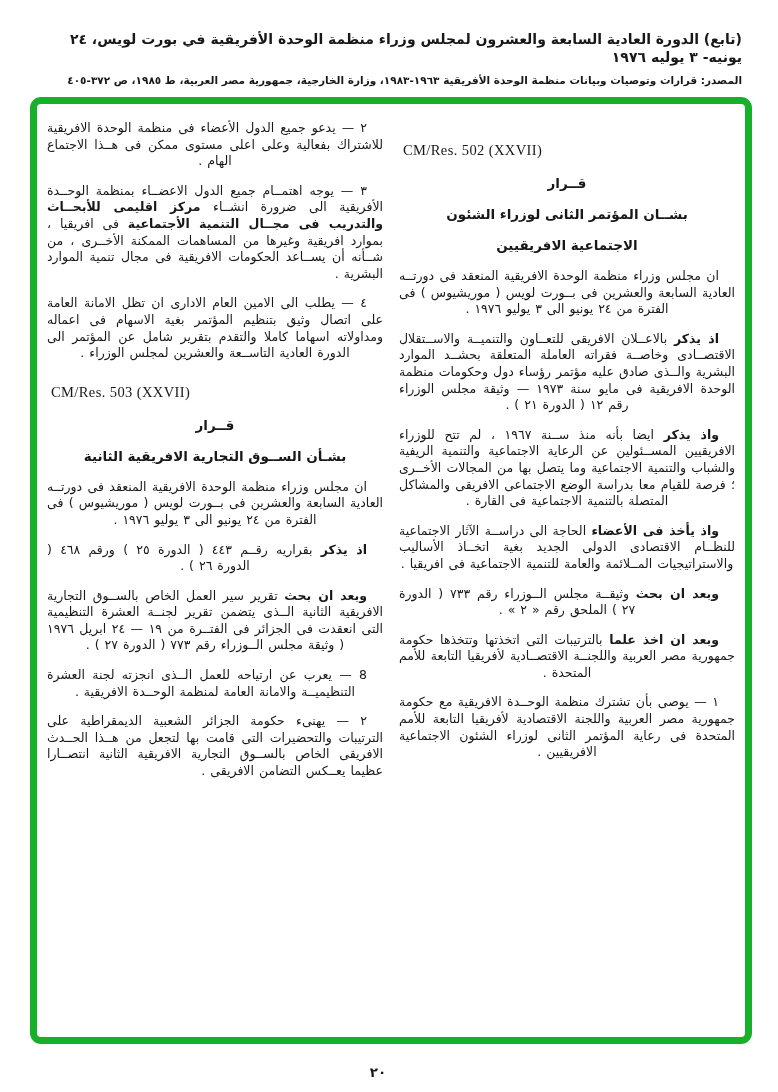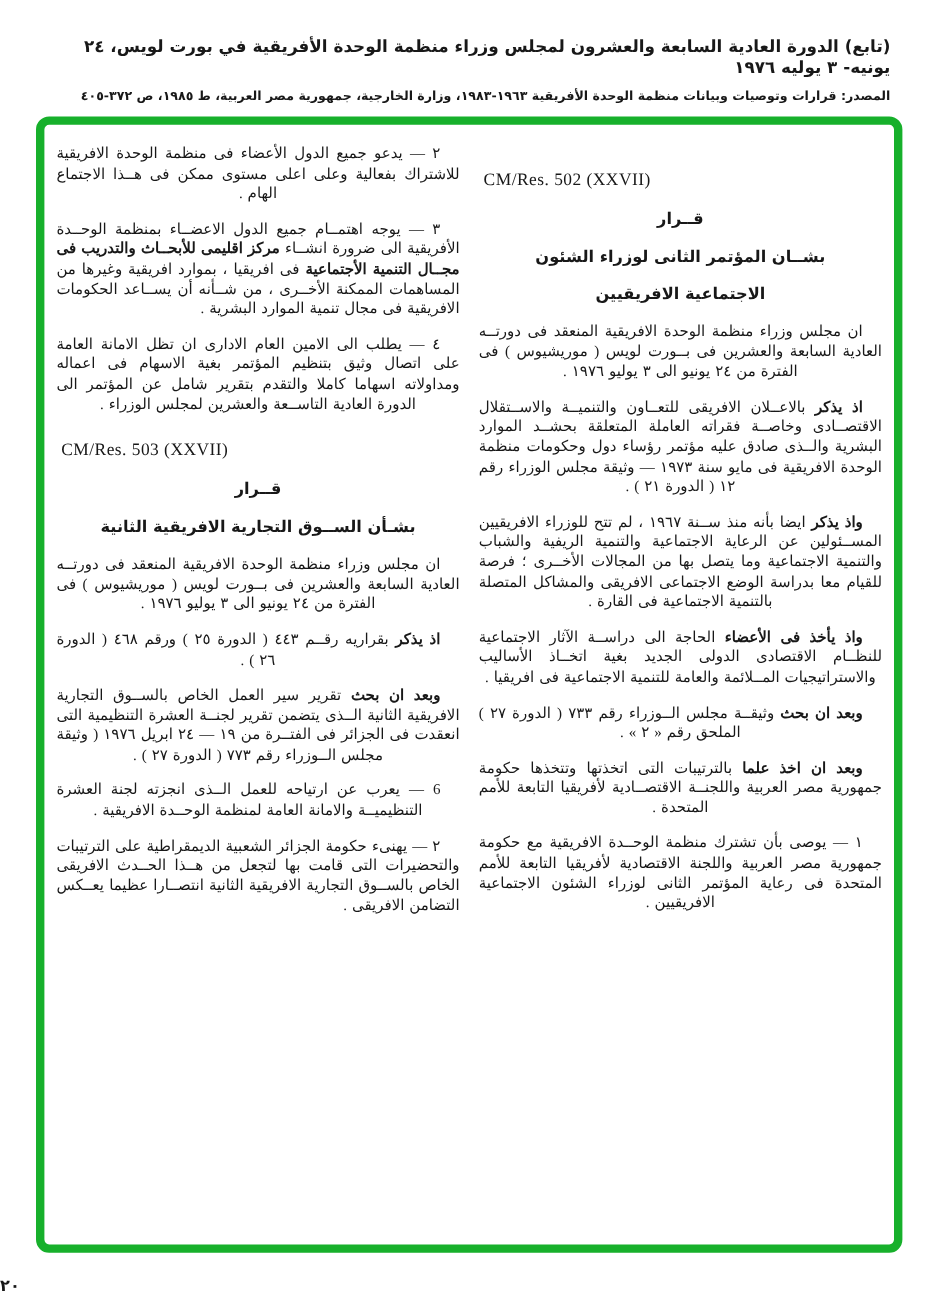--- a/index.html
+++ b/index.html
@@ -25,37 +25,36 @@
     padding:16px 10px 0 10px;
     overflow:hidden;
   }
   .cols{display:flex;direction:rtl;gap:16px;height:100%;}
   .col{flex:1;min-width:0;direction:rtl;}
   .para{
     font-size:12.5px;line-height:16.6px;
     text-align:justify;text-align-last:right;
     margin:0 0 13px 0;text-indent:16px;
     word-spacing:1px;
-    font-family:Liberation Serif, serif;
   }
   .para.cl{text-align-last:center;}
   .para b{font-weight:bold;}
   .ref{
     direction:ltr;text-align:left;
     font-family:"Liberation Serif", serif;
     font-size:14.5px;letter-spacing:.4px;
     margin:22px 0 16px 4px;
   }
   .heading{
     text-align:center;font-weight:bold;
     font-size:13.5px;margin:0 0 15px 0;
   }
   .page-num{
     position:absolute;bottom:12px;left:0;right:22px;
-    text-align:left;font-size:13.5px;font-weight:bold;
+    text-align:center;font-size:13.5px;font-weight:bold;
   }
 </style>
 </head>
 <body>
 
 <div class="header">
   <div class="header-line1">(تابع) الدورة العادية السابعة والعشرون لمجلس وزراء منظمة الوحدة الأفريقية في بورت لويس، ٢٤ يونيه- ٣ يوليه ١٩٧٦</div>
   <div class="header-line2">المصدر: قرارات وتوصيات وبيانات منظمة الوحدة الأفريقية ١٩٦٣-١٩٨٣، وزارة الخارجية، جمهورية مصر العربية، ط ١٩٨٥، ص ٣٧٢-٤٠٥</div>
 </div>
 
@@ -77,19 +76,19 @@
     <div class="col" id="col-left">
         <p class="para cl"><span>٢ — يدعو جميع الدول الأعضاء فى منظمة الوحدة الافريقية للاشتراك بفعالية وعلى اعلى مستوى ممكن فى هــذا الاجتماع الهام .</span></p>
         <p class="para"><span>٣ — يوجه اهتمــام جميع الدول الاعضــاء بمنظمة الوحــدة الأفريقية الى ضرورة انشــاء </span><b>مركز اقليمى للأبحــاث والتدريب فى مجــال التنمية الأجتماعية</b><span> فى افريقيا ، بموارد افريقية وغيرها من المساهمات الممكنة الأخــرى ، من شــأنه أن يســاعد الحكومات الافريقية فى مجال تنمية الموارد البشرية .</span></p>
         <p class="para cl"><span>٤ — يطلب الى الامين العام الادارى ان تظل الامانة العامة على اتصال وثيق بتنظيم المؤتمر بغية الاسهام فى اعماله ومداولاته اسهاما كاملا والتقدم بتقرير شامل عن المؤتمر الى الدورة العادية التاســعة والعشرين لمجلس الوزراء .</span></p>
         <div class="ref" dir="ltr">CM/Res. 503 (XXVII)</div>
         <div class="heading">قــرار</div>
         <div class="heading">بشـأن الســوق التجارية الافريقية الثانية</div>
         <p class="para cl"><span>ان مجلس وزراء منظمة الوحدة الافريقية المنعقد فى دورتــه العادية السابعة والعشرين فى بــورت لويس ( موريشيوس ) فى الفترة من ٢٤ يونيو الى ٣ يوليو ١٩٧٦ .</span></p>
         <p class="para cl"><b>اذ يذكر</b><span> بقراريه رقــم ٤٤٣ ( الدورة ٢٥ ) ورقم ٤٦٨ ( الدورة ٢٦ ) .</span></p>
         <p class="para cl"><b>وبعد ان بحث</b><span> تقرير سير العمل الخاص بالســوق التجارية الافريقية الثانية الــذى يتضمن تقرير لجنــة العشرة التنظيمية التى انعقدت فى الجزائر فى الفتــرة من ١٩ — ٢٤ ابريل ١٩٧٦ ( وثيقة مجلس الــوزراء رقم ٧٧٣ ( الدورة ٢٧ ) .</span></p>
-        <p class="para cl"><span>6 — يعرب عن ارتياحه للعمل الــذى انجزته لجنة العشرة التنظيميــة والامانة العامة لمنظمة الوحــدة الافريقية .</span></p>
+        <p class="para cl"><span>8 — يعرب عن ارتياحه للعمل الــذى انجزته لجنة العشرة التنظيميــة والامانة العامة لمنظمة الوحــدة الافريقية .</span></p>
         <p class="para"><span>٢ — يهنىء حكومة الجزائر الشعبية الديمقراطية على الترتيبات والتحضيرات التى قامت بها لتجعل من هــذا الحــدث الافريقى الخاص بالســوق التجارية الافريقية الثانية انتصــارا عظيما يعــكس التضامن الافريقى .</span></p>
       </div>
   </div>
 </div>
 
 <div class="page-num">٢٠</div>
 
 </body></html>

